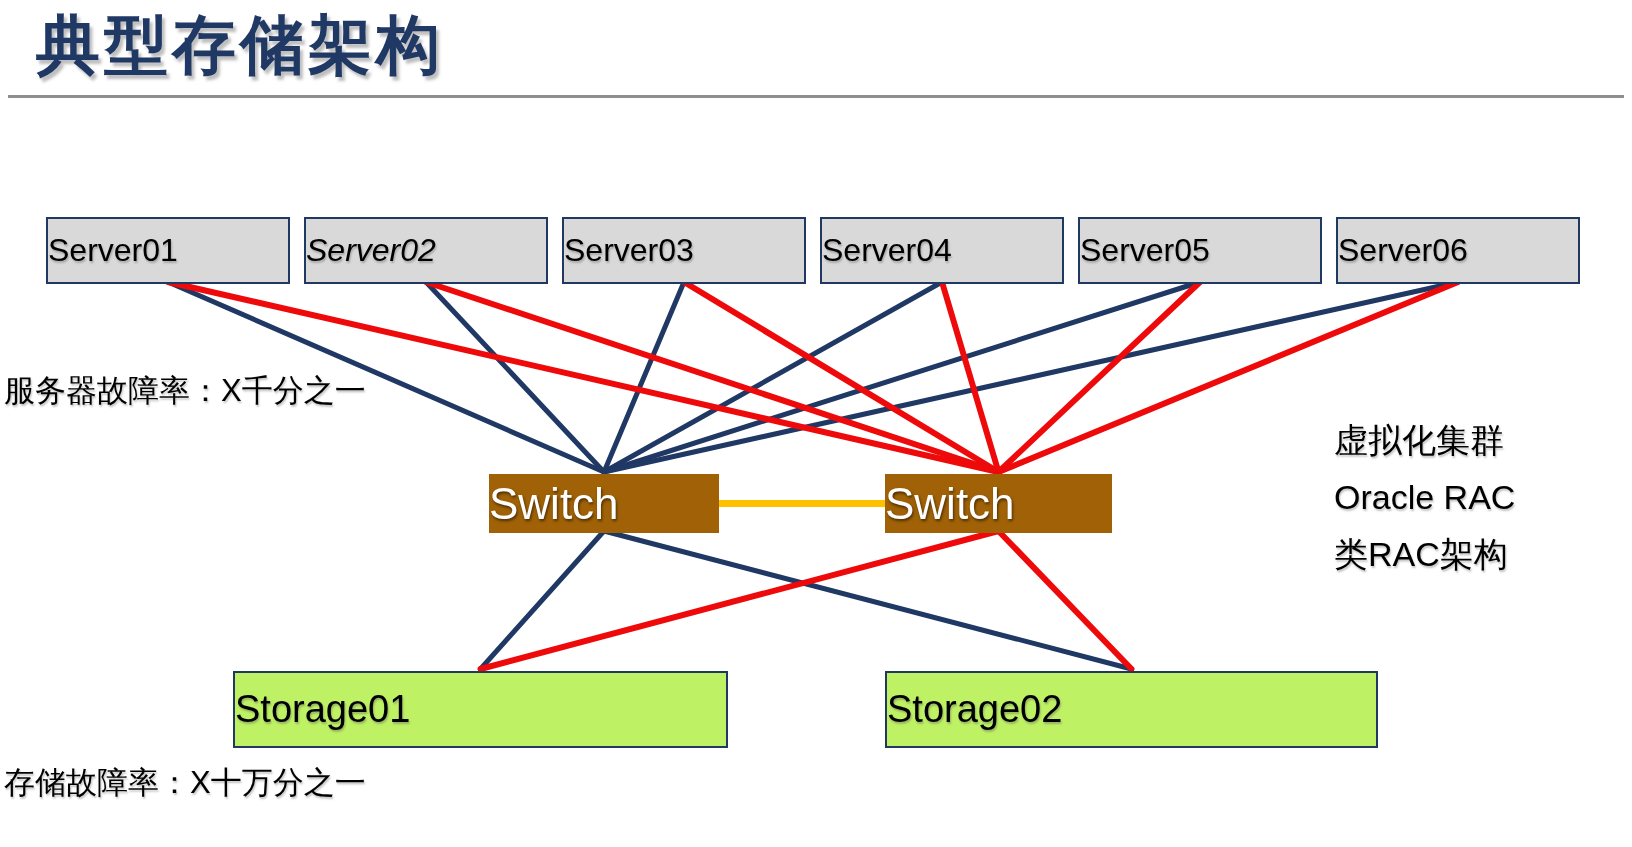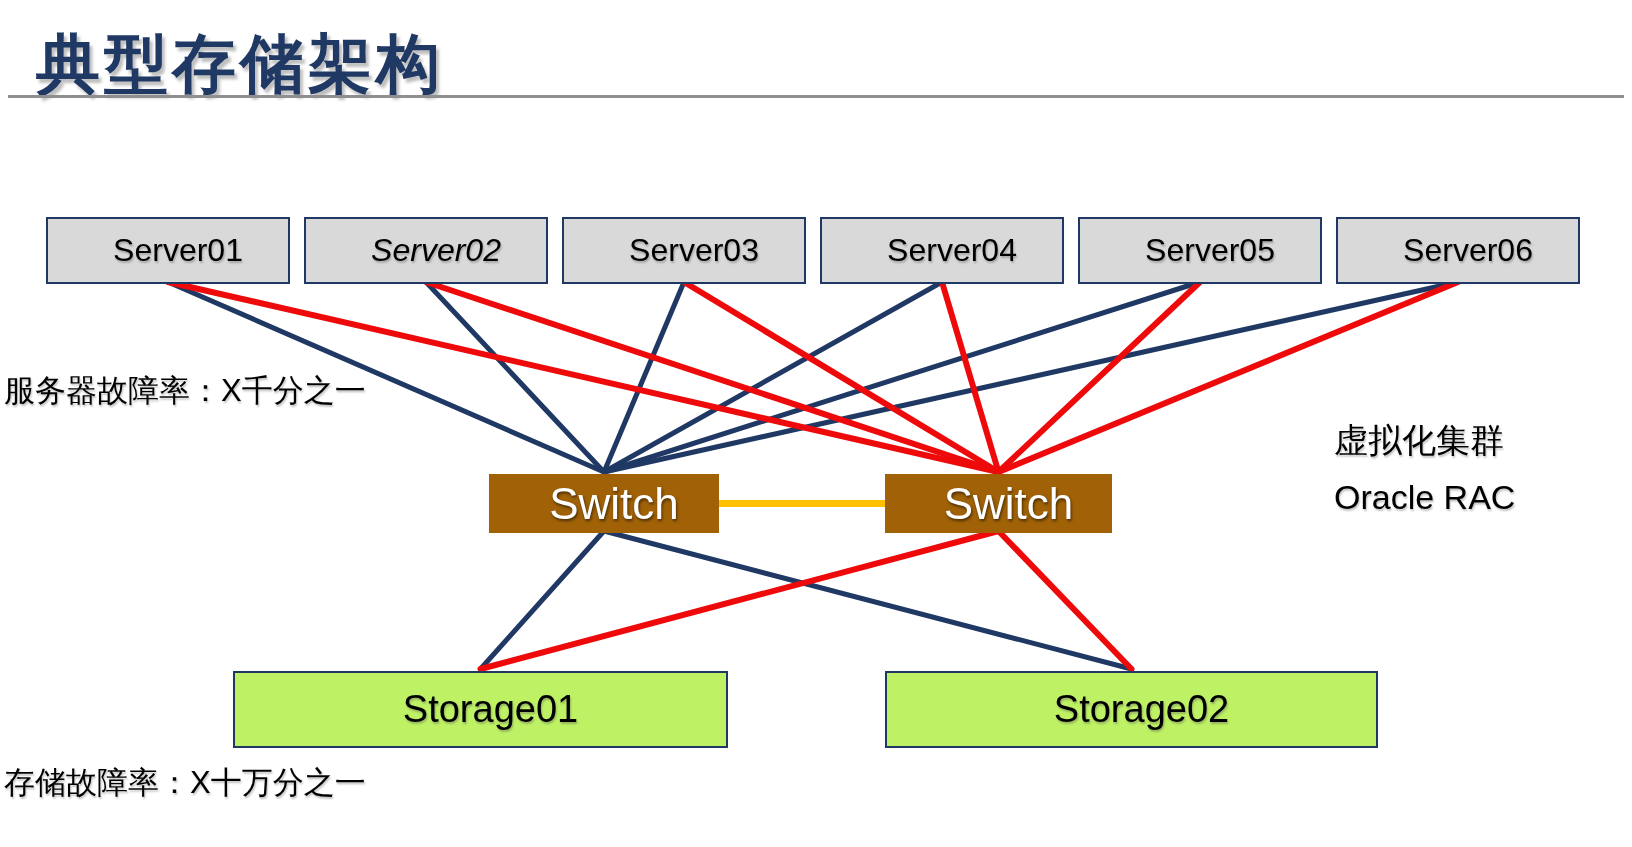--- a/index.html
+++ b/index.html
@@ -6,41 +6,40 @@
   body{
     width:1632px;height:847px;position:relative;overflow:hidden;
     background:#ffffff;
     font-family:"Liberation Sans","DejaVu Sans",sans-serif;
   }
   #title{
     position:absolute;left:36px;top:2px;
     font-size:64px;font-weight:bold;color:#1F3864;letter-spacing:4px;
     text-shadow:3px 4px 3px rgba(110,110,110,0.45);
     white-space:nowrap;
-    margin-top:19px;
   }
   #divider{
     position:absolute;left:8px;top:95px;width:1616px;height:0;
     border-top:3px solid #8f8f8f;
   }
   .annotation{
     position:absolute;color:#000;font-size:31px;white-space:nowrap;
     text-shadow:1px 2px 2px rgba(120,120,120,0.45);
   }
   #server-failure{left:4px;top:370px}
   #storage-failure{left:4px;top:762px}
   #right-note{
     position:absolute;left:1334px;top:412px;color:#000;
     font-size:34px;line-height:57px;white-space:nowrap;
     text-shadow:1px 2px 2px rgba(120,120,120,0.45);
   }
   #edges{position:absolute;left:0;top:0;z-index:1}
   .node{
     position:absolute;z-index:2;box-sizing:border-box;
-    display:flex;align-items:center;justify-content:center;padding-left:20px;
+    display:flex;align-items:center;
   }
   .server-box{background:#D9D9D9;border:2px solid #1F3864;font-size:32px;color:#000}
   .switch-box{background:#a16207;font-size:44px;color:#fff}
   .storage-box{background:#bef264;border:2px solid #1F3864;font-size:38px;color:#000}
   .server-box span,.storage-box span{text-shadow:1px 2px 2px rgba(90,90,90,0.4)}
   .switch-box span{text-shadow:1px 2px 3px rgba(0,0,0,0.55)}
 </style>
 </head>
 <body>
 
@@ -99,13 +98,14 @@
       <span>Storage02</span>
     </div>
   </div>
 
 <div id="server-failure" class="annotation">服务器故障率：X千分之一</div>
 <div id="storage-failure" class="annotation">存储故障率：X十万分之一</div>
 
 <div id="right-note">
   <div>虚拟化集群</div>
   <div>Oracle RAC</div>
+  <div>类RAC架构</div>
 </div>
 
 </body></html>

